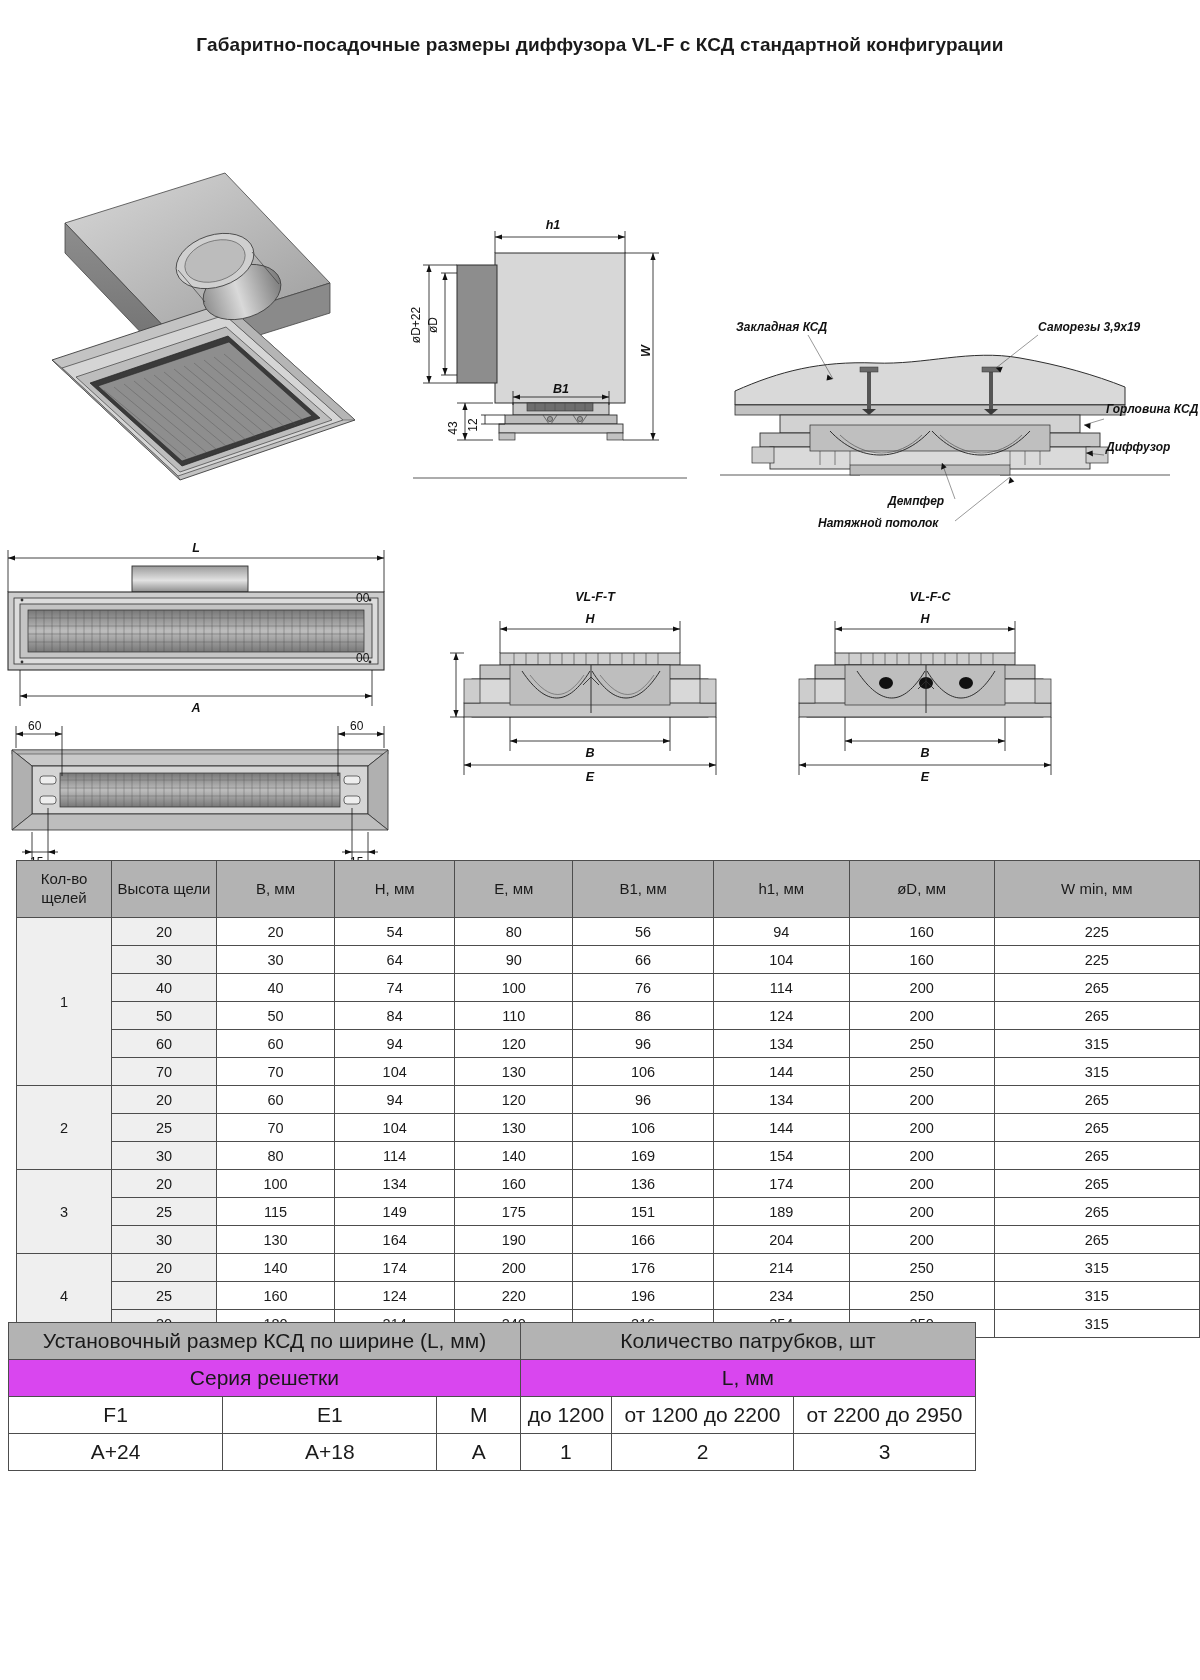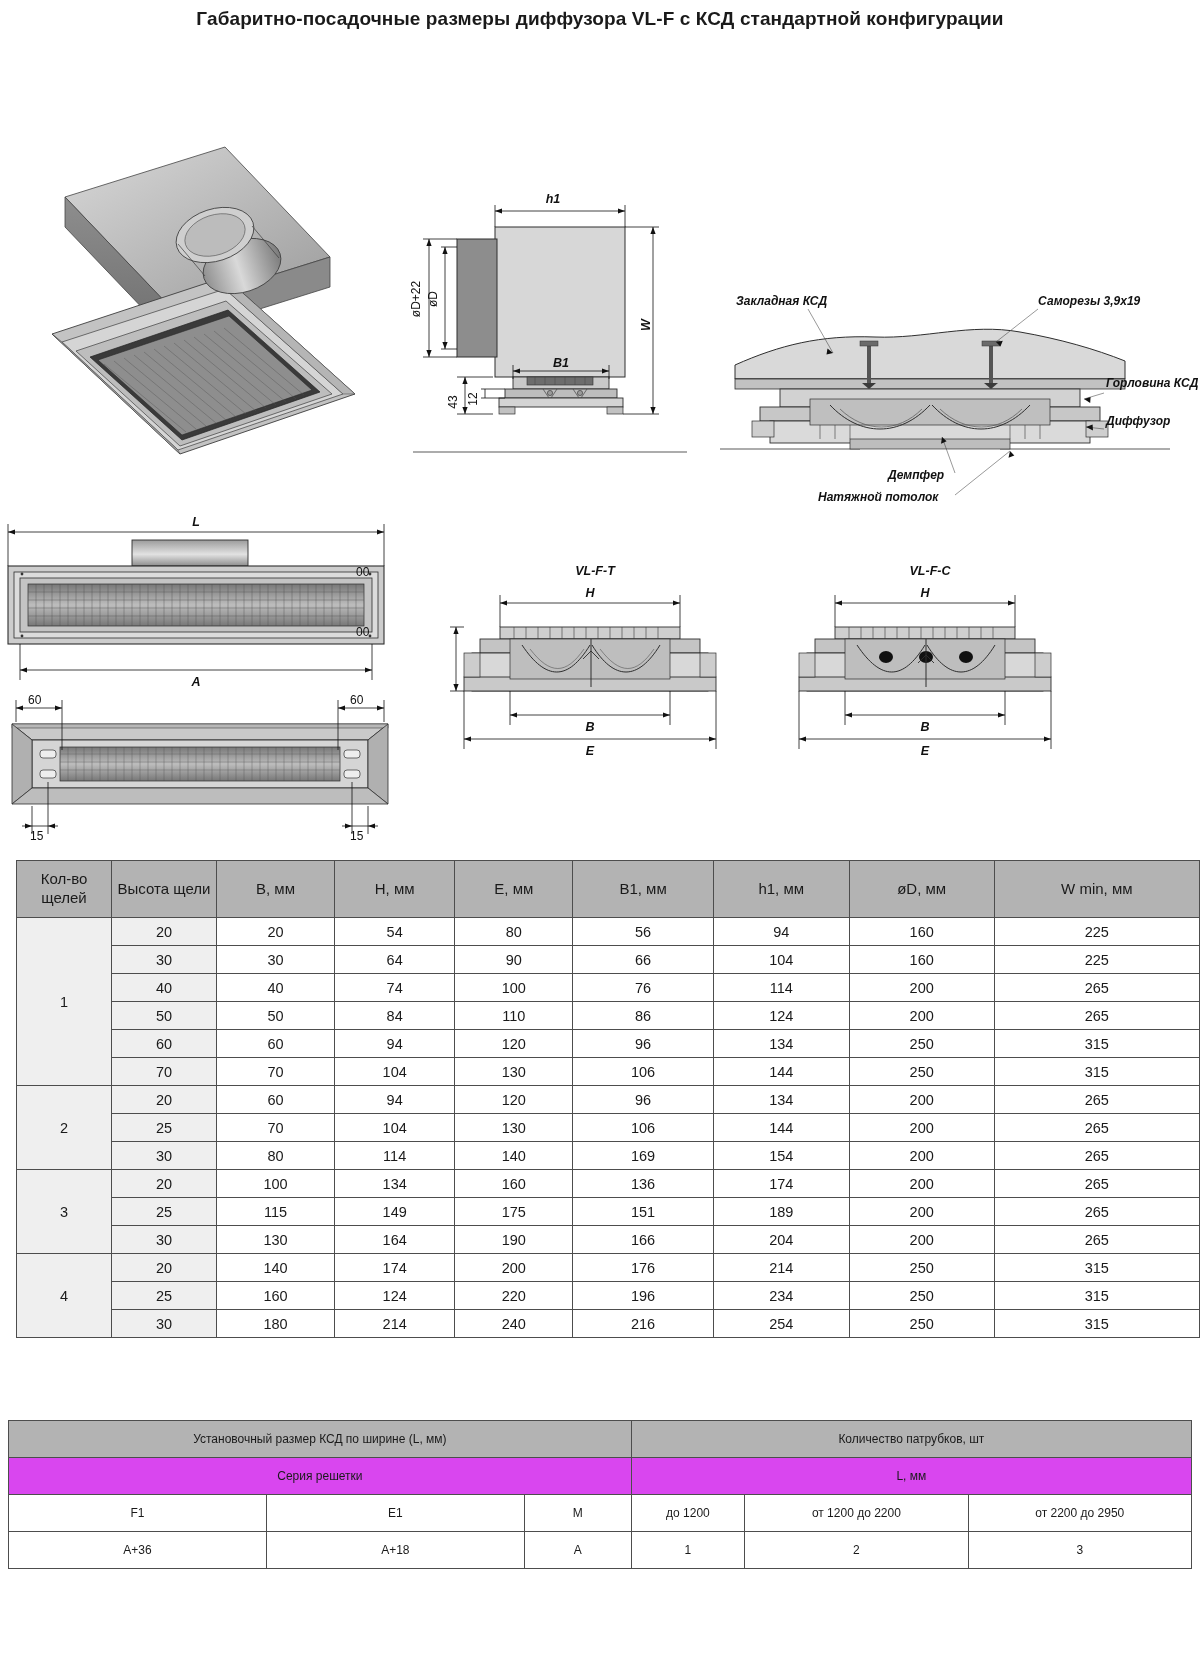--- a/index.html
+++ b/index.html
@@ -9,21 +9,21 @@
     font-family:"Liberation Sans", sans-serif;
     color:#1a1a1a;
     position:relative;
     overflow:hidden;
   }
   .title {
     text-align:center;
     font-size:19px;
     font-weight:bold;
     line-height:1.35;
-    padding-top:6px;
+    padding-top:32px;
     letter-spacing:0.1px;
   }
   .title .l2 { display:block; }
 
   
   .drawings { position:relative; width:1200px; height:790px;text-align:right; }
 
   svg { display:block; }
   .lbl { font-family:"Liberation Sans", sans-serif; font-size:12px; fill:#111; }
   .lbl-i { font-family:"Liberation Sans", sans-serif; font-size:12px; font-style:italic; fill:#111; font-weight:bold;}
@@ -57,23 +57,23 @@
     background:#efefef;
     width:90px;
   }
   .main-table td.hcell {
     background:#efefef;
     width:100px;
   }
   .main-table td.val { background:#ffffff; }
 
   .bot-table {
-    position:absolute; left:8px; top:1420px;
-    width:1184px;
-    font-size:12px;
+    position:absolute; left:8px; top:1322px;
+    width:968px;
+    font-size:21px;
   }
   .bot-table td, .bot-table th {
     border:1px solid #4d4d4d;
     text-align:center;
     height:34px;
     font-weight:normal;
   }
   .bot-table .hdr { background:#b3b3b3; }
   .bot-table .sub { background:#d946ef; }
   .bot-table .data { background:#ffffff; }
@@ -783,21 +783,21 @@
     </tr>
     <tr>
       <td class="data">F1</td>
       <td class="data">E1</td>
       <td class="data">M</td>
       <td class="data">до 1200</td>
       <td class="data">от 1200 до 2200</td>
       <td class="data">от 2200 до 2950</td>
     </tr>
     <tr>
-      <td class="data">A+36</td>
+      <td class="data">A+24</td>
       <td class="data">A+18</td>
       <td class="data">A</td>
       <td class="data">1</td>
       <td class="data">2</td>
       <td class="data">3</td>
     </tr>
   </tbody>
 </table>
 
 </body></html>

